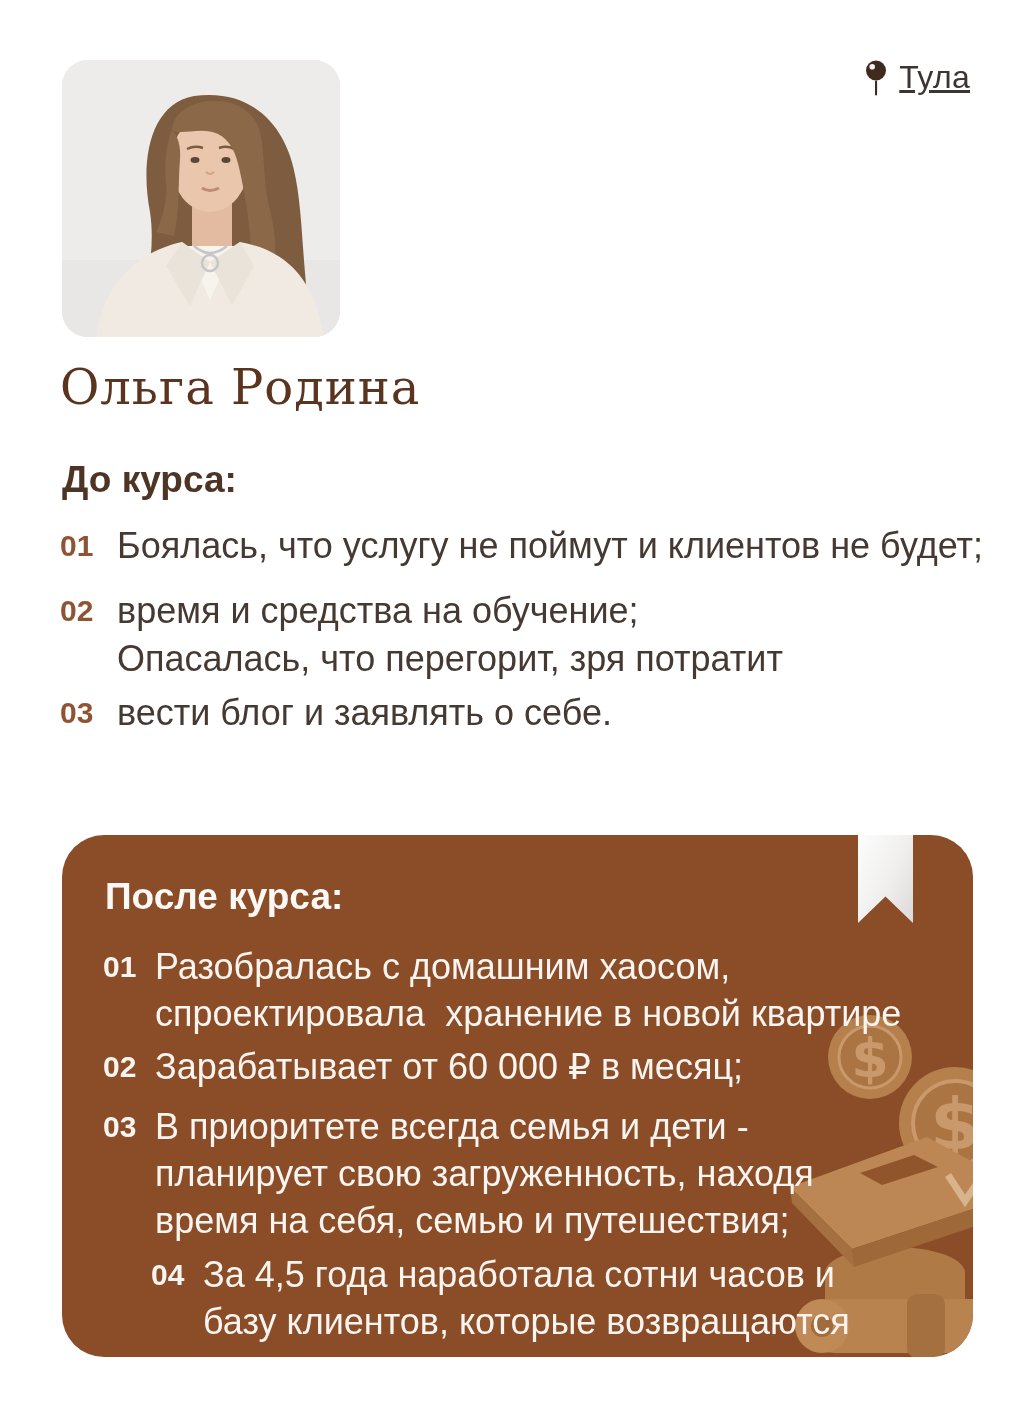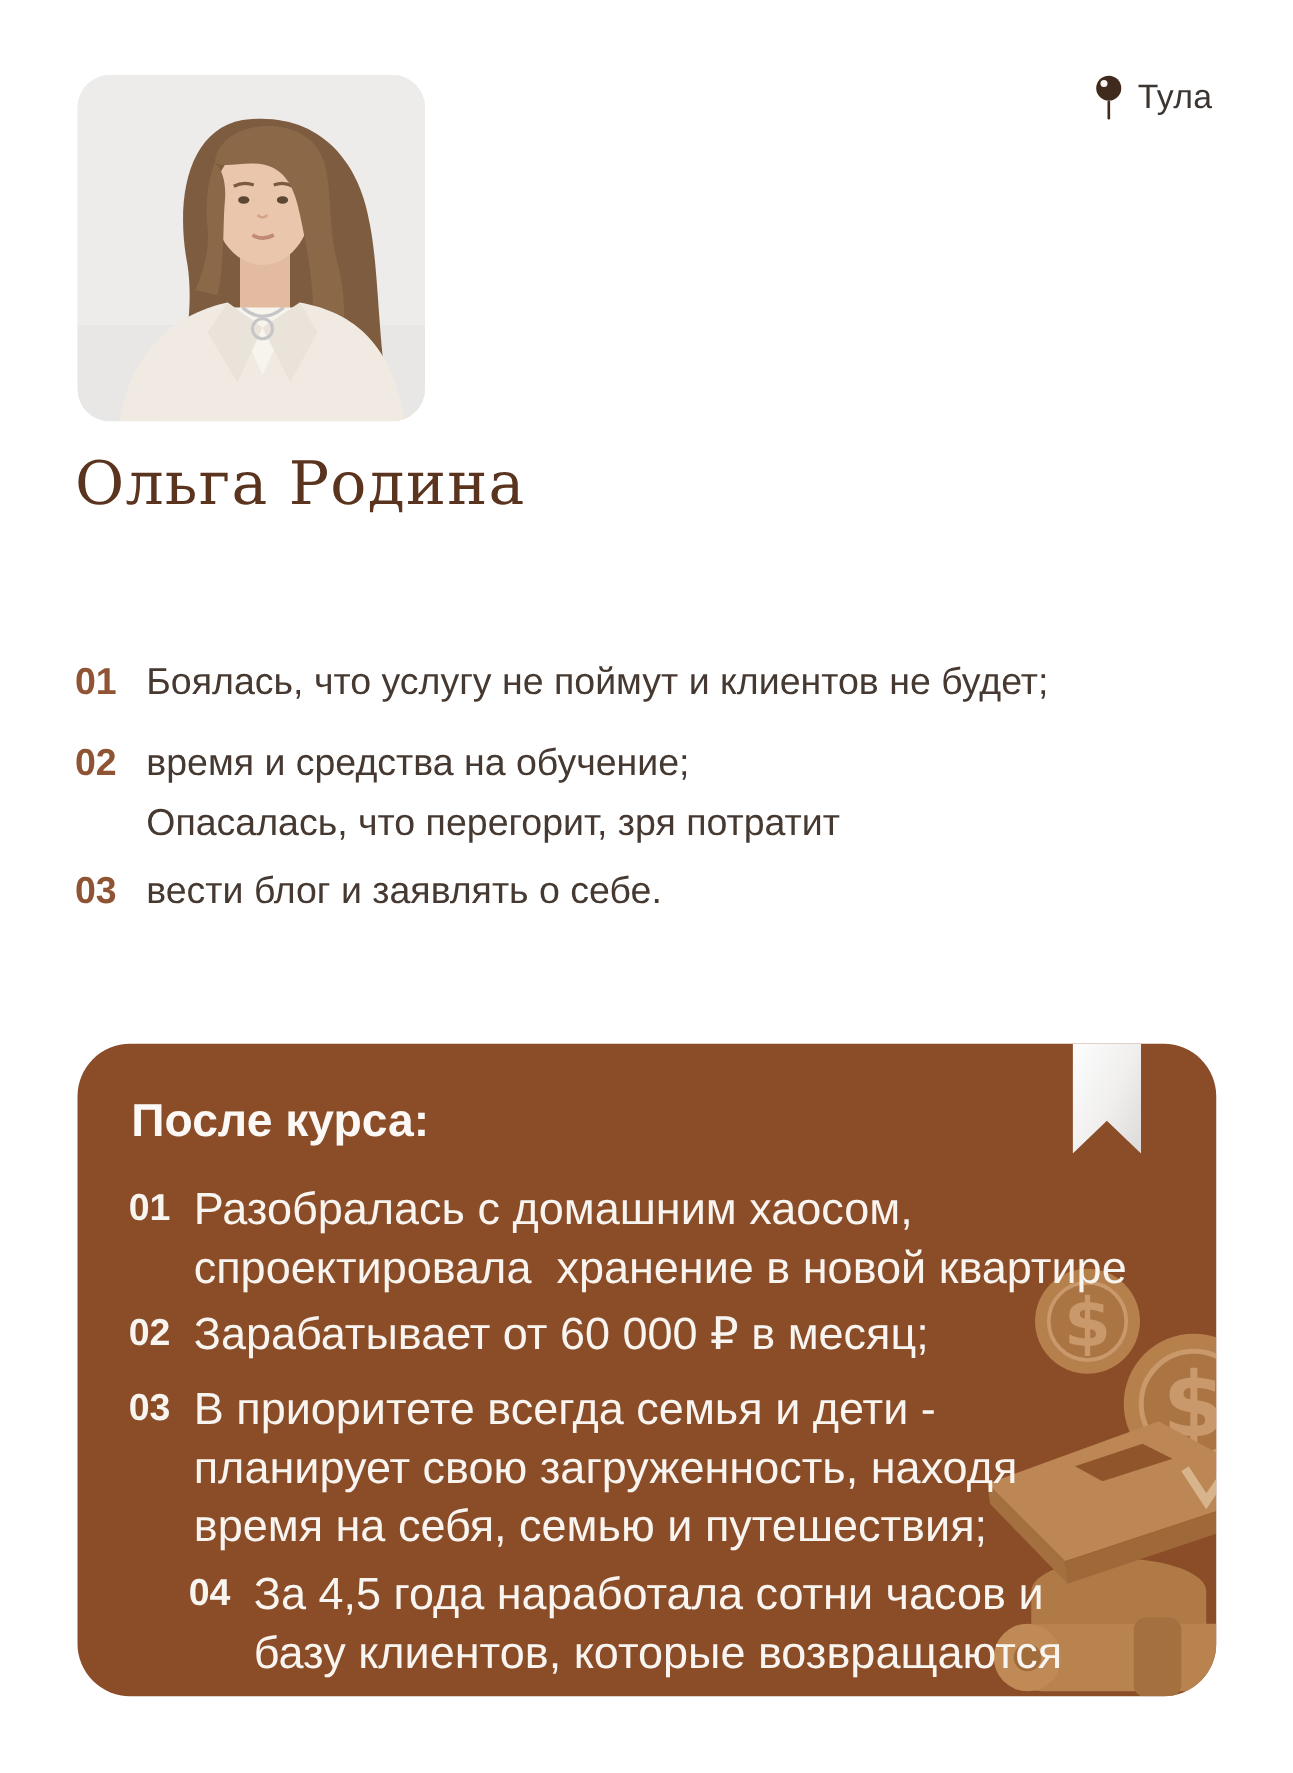--- a/index.html
+++ b/index.html
@@ -15,40 +15,40 @@
     border-radius:26px; overflow:hidden; background:#EDECEA;
   }
   .photo svg { display:block; width:100%; height:100%; }
 
   .location {
     position:absolute; top:58px; right:64px;
     display:flex; align-items:flex-start; gap:12px;
   }
   .location .pin { width:22px; height:38px; margin-top:2px; }
   .location .loc-label {
-    font-size:27px; color:#3C3531; letter-spacing:0.3px; line-height:38px;
+    font-size:32px; color:#3C3531; letter-spacing:0.3px; line-height:38px;text-decoration:underline;
   }
 
   .name {
     position:absolute; left:60px; top:352px;
     font-family:"DejaVu Serif","Liberation Serif",serif;
     font-size:48px; line-height:70px; color:#5A341E; letter-spacing:1px;
   }
 
   
   .before-heading {
     position:absolute; left:62px; top:458px;
     font-size:37px; font-weight:700; color:#4E3424; line-height:44px;
   }
   .b-item { position:absolute; left:60px; display:flex; }
   .b-item .num {
     width:57px; flex:0 0 57px; font-size:30px; font-weight:700;
     color:#8E5433; line-height:48px;
   }
-  .b-item .lines { font-size:30px; color:#453931; line-height:48px; }
+  .b-item .lines { font-size:36px; color:#453931; line-height:48px; }
   .line { display:block; white-space:pre-wrap; }
   .b-item-0 { top:522px; }
   .b-item-1 { top:587px; }
   .b-item-2 { top:689px; }
 
   
   .card {
     position:absolute; left:62px; top:835px; width:911px; height:522px;
     background:#8B4C28; border-radius:42px; overflow:hidden;
   }
@@ -115,20 +115,21 @@
     <svg class="pin" viewBox="0 0 22 38">
       <circle cx="11" cy="10.5" r="10" fill="#3F2A1D"></circle>
       <circle cx="7.2" cy="6.8" r="2.8" fill="#FFFFFF" opacity="0.95"></circle>
       <rect x="10" y="20.5" width="2.1" height="15" rx="1" fill="#3F2A1D"></rect>
     </svg>
     <div class="loc-label">Тула</div>
   </div>
 
   <div class="name">Ольга Родина</div>
 
+  <div class="before-heading">До курса:</div>
 
   <div class="b-item b-item-0">
     <span class="num">01</span>
     <span class="lines">
         <span class="line">Боялась, что услугу не поймут и клиентов не будет;</span>
       </span>
   </div>
   <div class="b-item b-item-1">
     <span class="num">02</span>
     <span class="lines">

